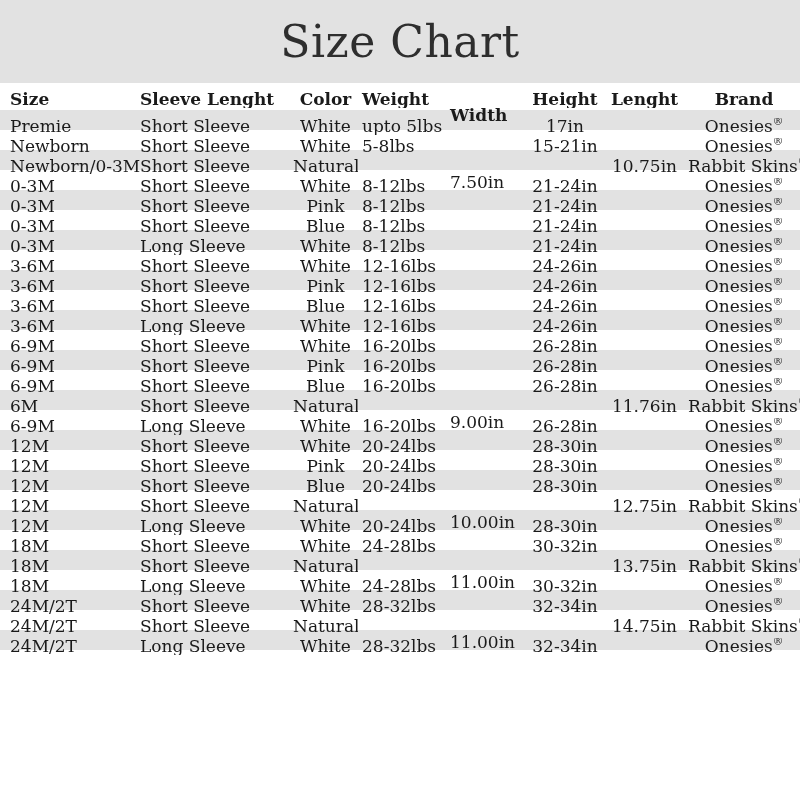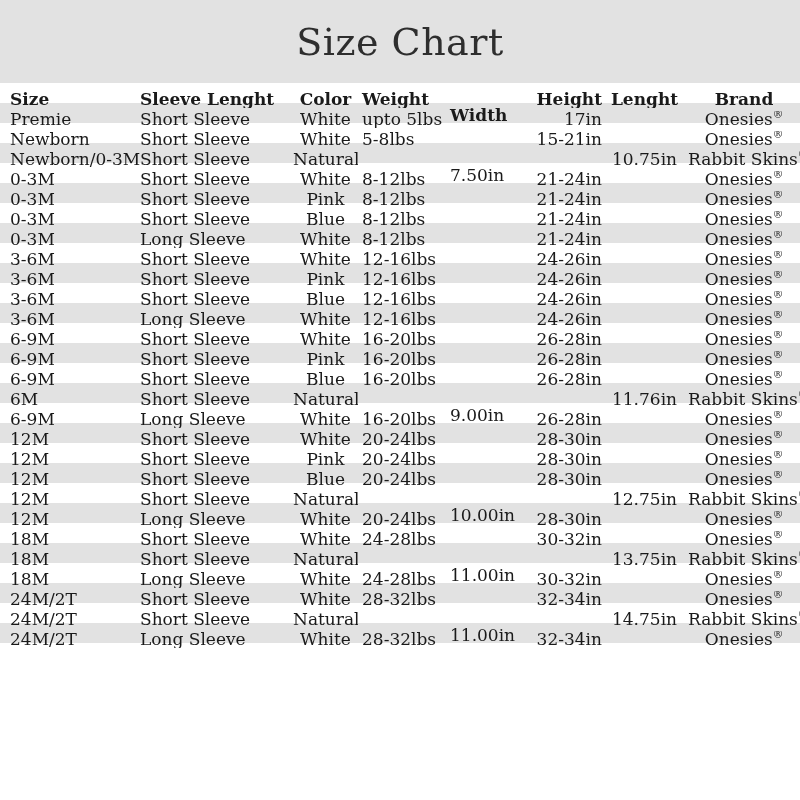--- a/index.html
+++ b/index.html
@@ -12,53 +12,53 @@
   html,body{width:800px;height:800px;overflow:hidden;background:#ffffff;}
   body{font-family:"DejaVu Serif", serif; color:var(--text);}
   .page{width:800px;height:800px;display:flex;flex-direction:column;}
 
   .title-bar{
     height:83px;
     background:var(--stripe);
     display:flex;align-items:center;justify-content:center;
   }
   .page-title{
-    font-size:38px;
+    font-size:44px;
     color:var(--titletext);
     letter-spacing:0.5px;
   }
 
   .size-table{width:800px;}
   .t-row{
     display:grid;
     grid-template-columns:140px 145px 73px 88px 76px 80px 80px 118px;
     align-items:center;
     height:20px;
     background:var(--rowwhite);
   }
   .t-row.header{
-    height:20px;
+    height:27px;
     font-weight:bold;
     font-size:17.5px;
     background:#ffffff;
   }
   .t-body .t-row:nth-child(odd){background:var(--stripe);}
   .t-cell{
     font-size:17px;
     white-space:nowrap;
     overflow:hidden;
     line-height:1;
   }
   
   .c0{padding-left:10px;text-align:left;}
   .c1{text-align:left;}
   .c2{padding-left:8px;text-align:center;}
   .c3{padding-left:4px;text-align:left;}
   .c4{padding-left:4px;text-align:left;margin-top:32px;}
-  .c5{padding-left:6px;text-align:right;}
+  .c5{padding-left:6px;text-align:center;}
   .c6{padding-left:5px;text-align:center;}
   .c7{padding-left:6px;text-align:center;}
   sup.reg{font-size:62%;vertical-align:super;line-height:0;}
 </style>
 </head>
 <body>
 
 <div class="page">
   <div class="title-bar">
     <div class="page-title">Size Chart</div>

